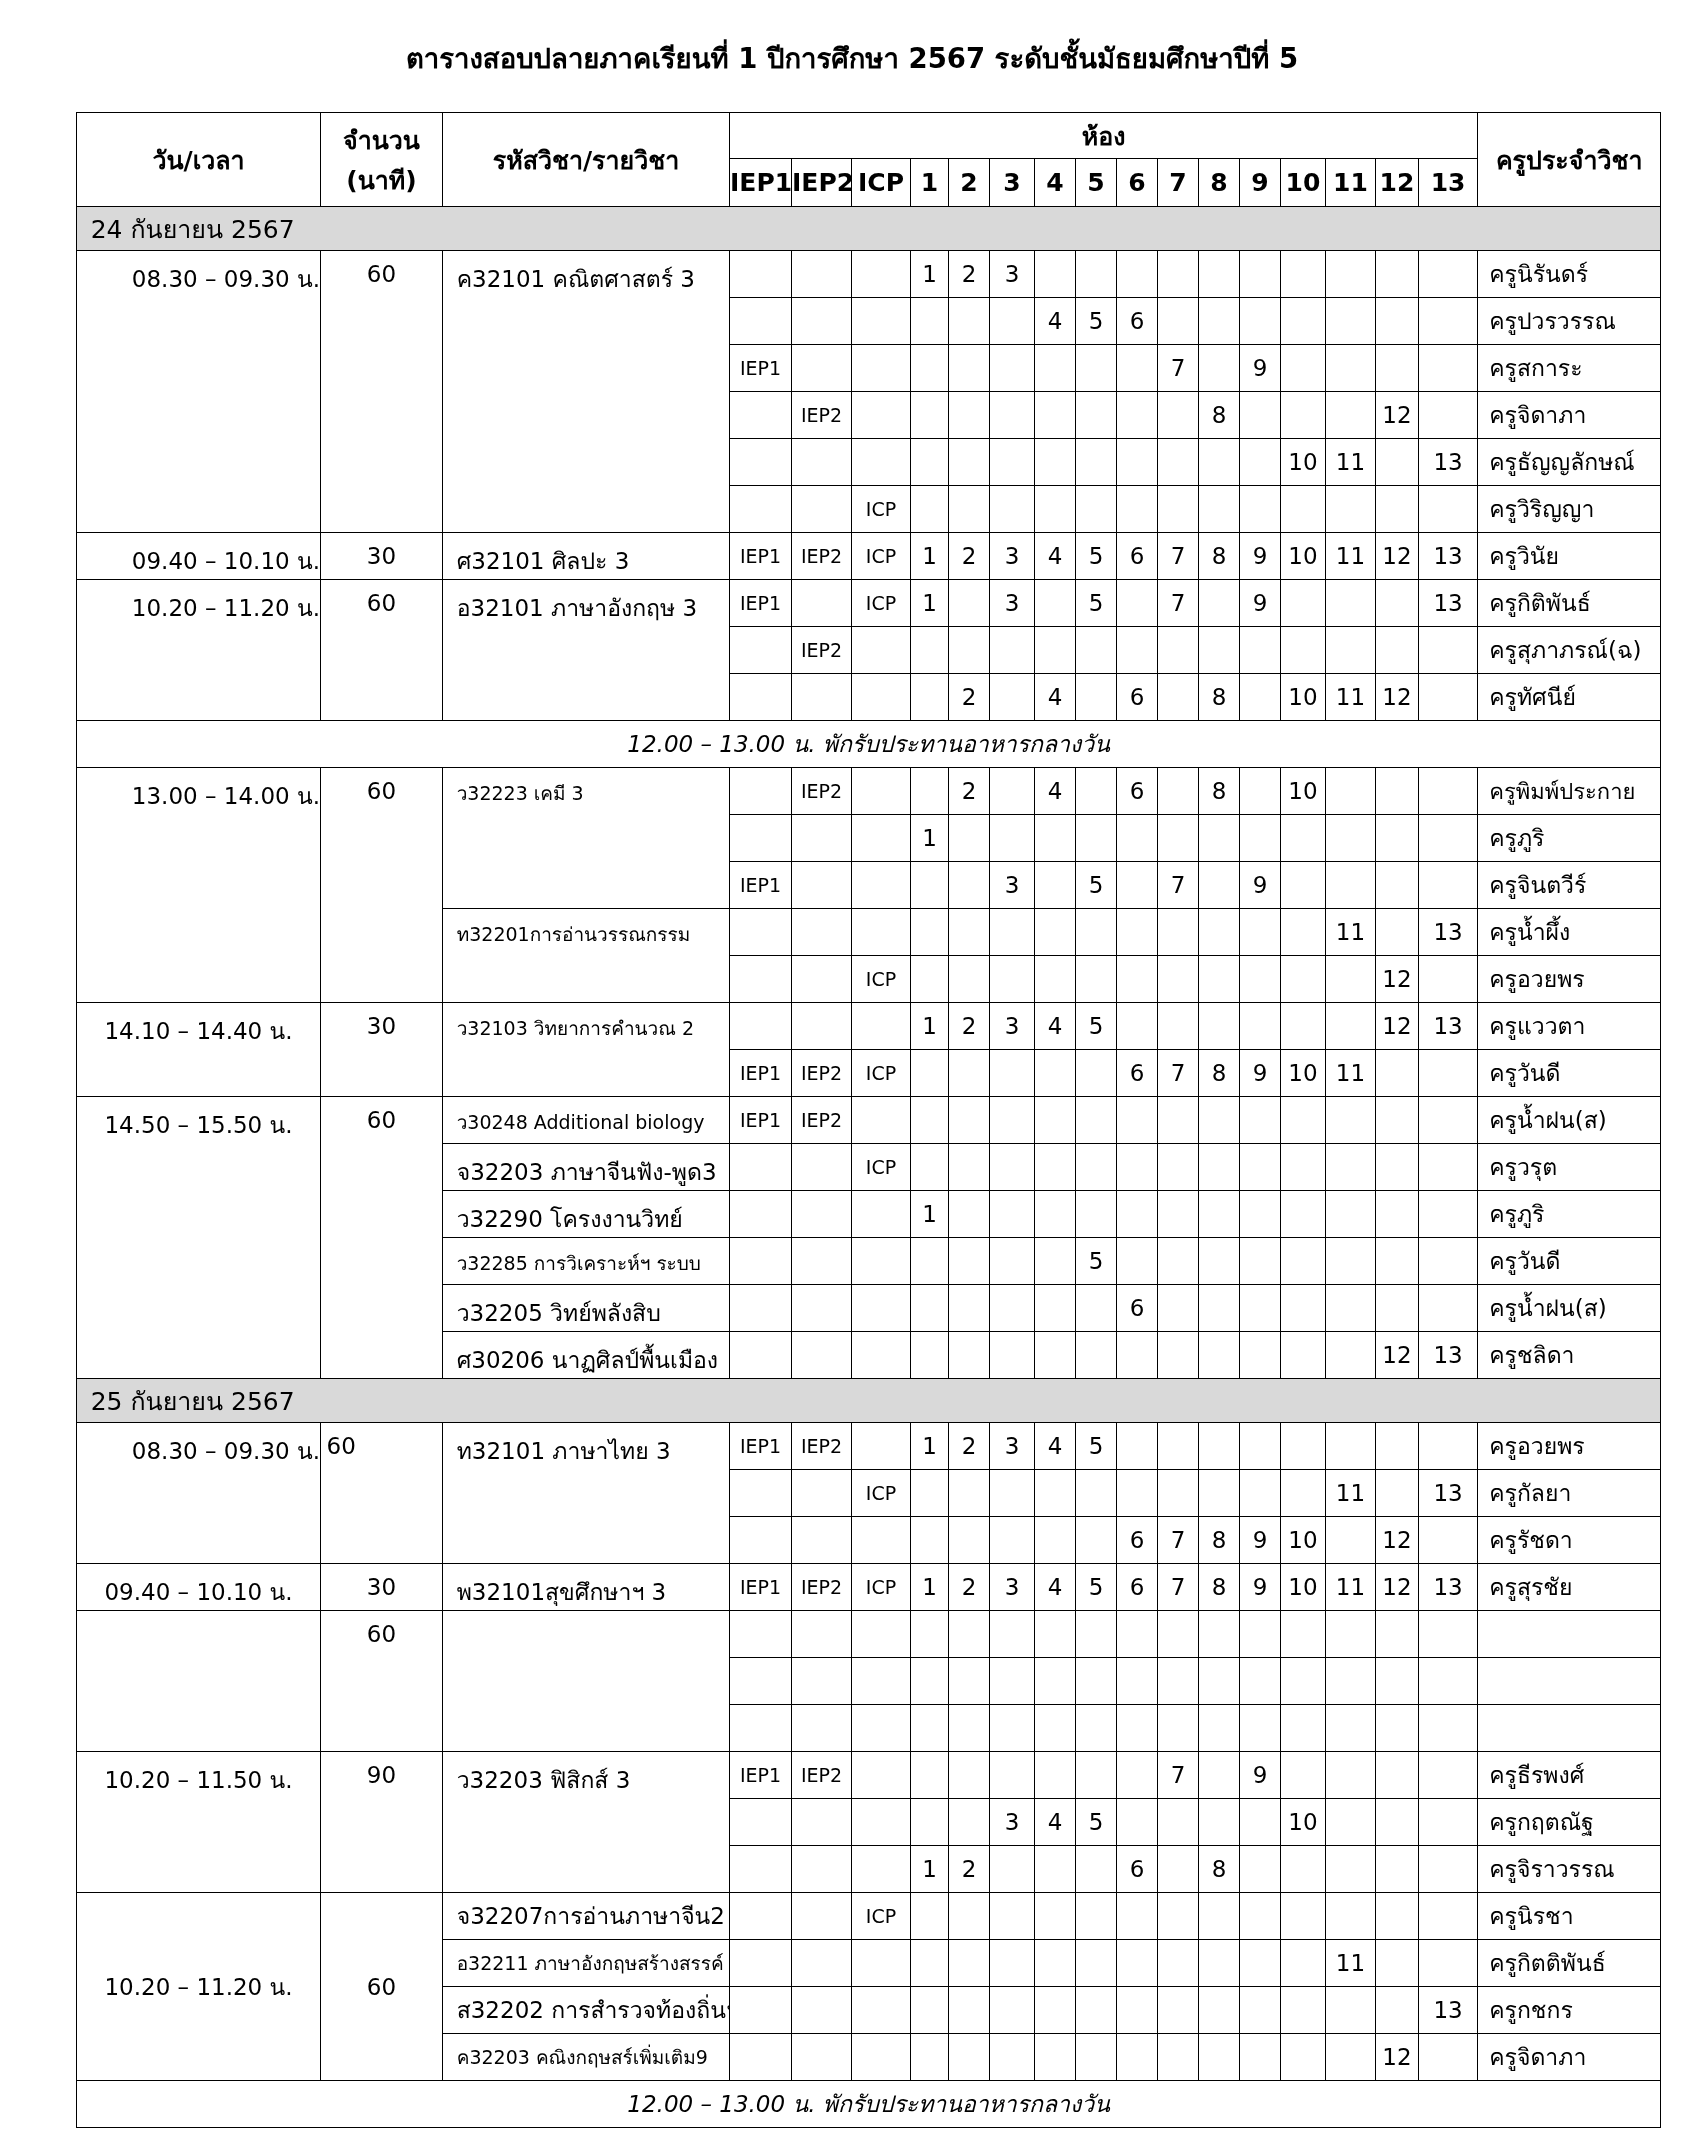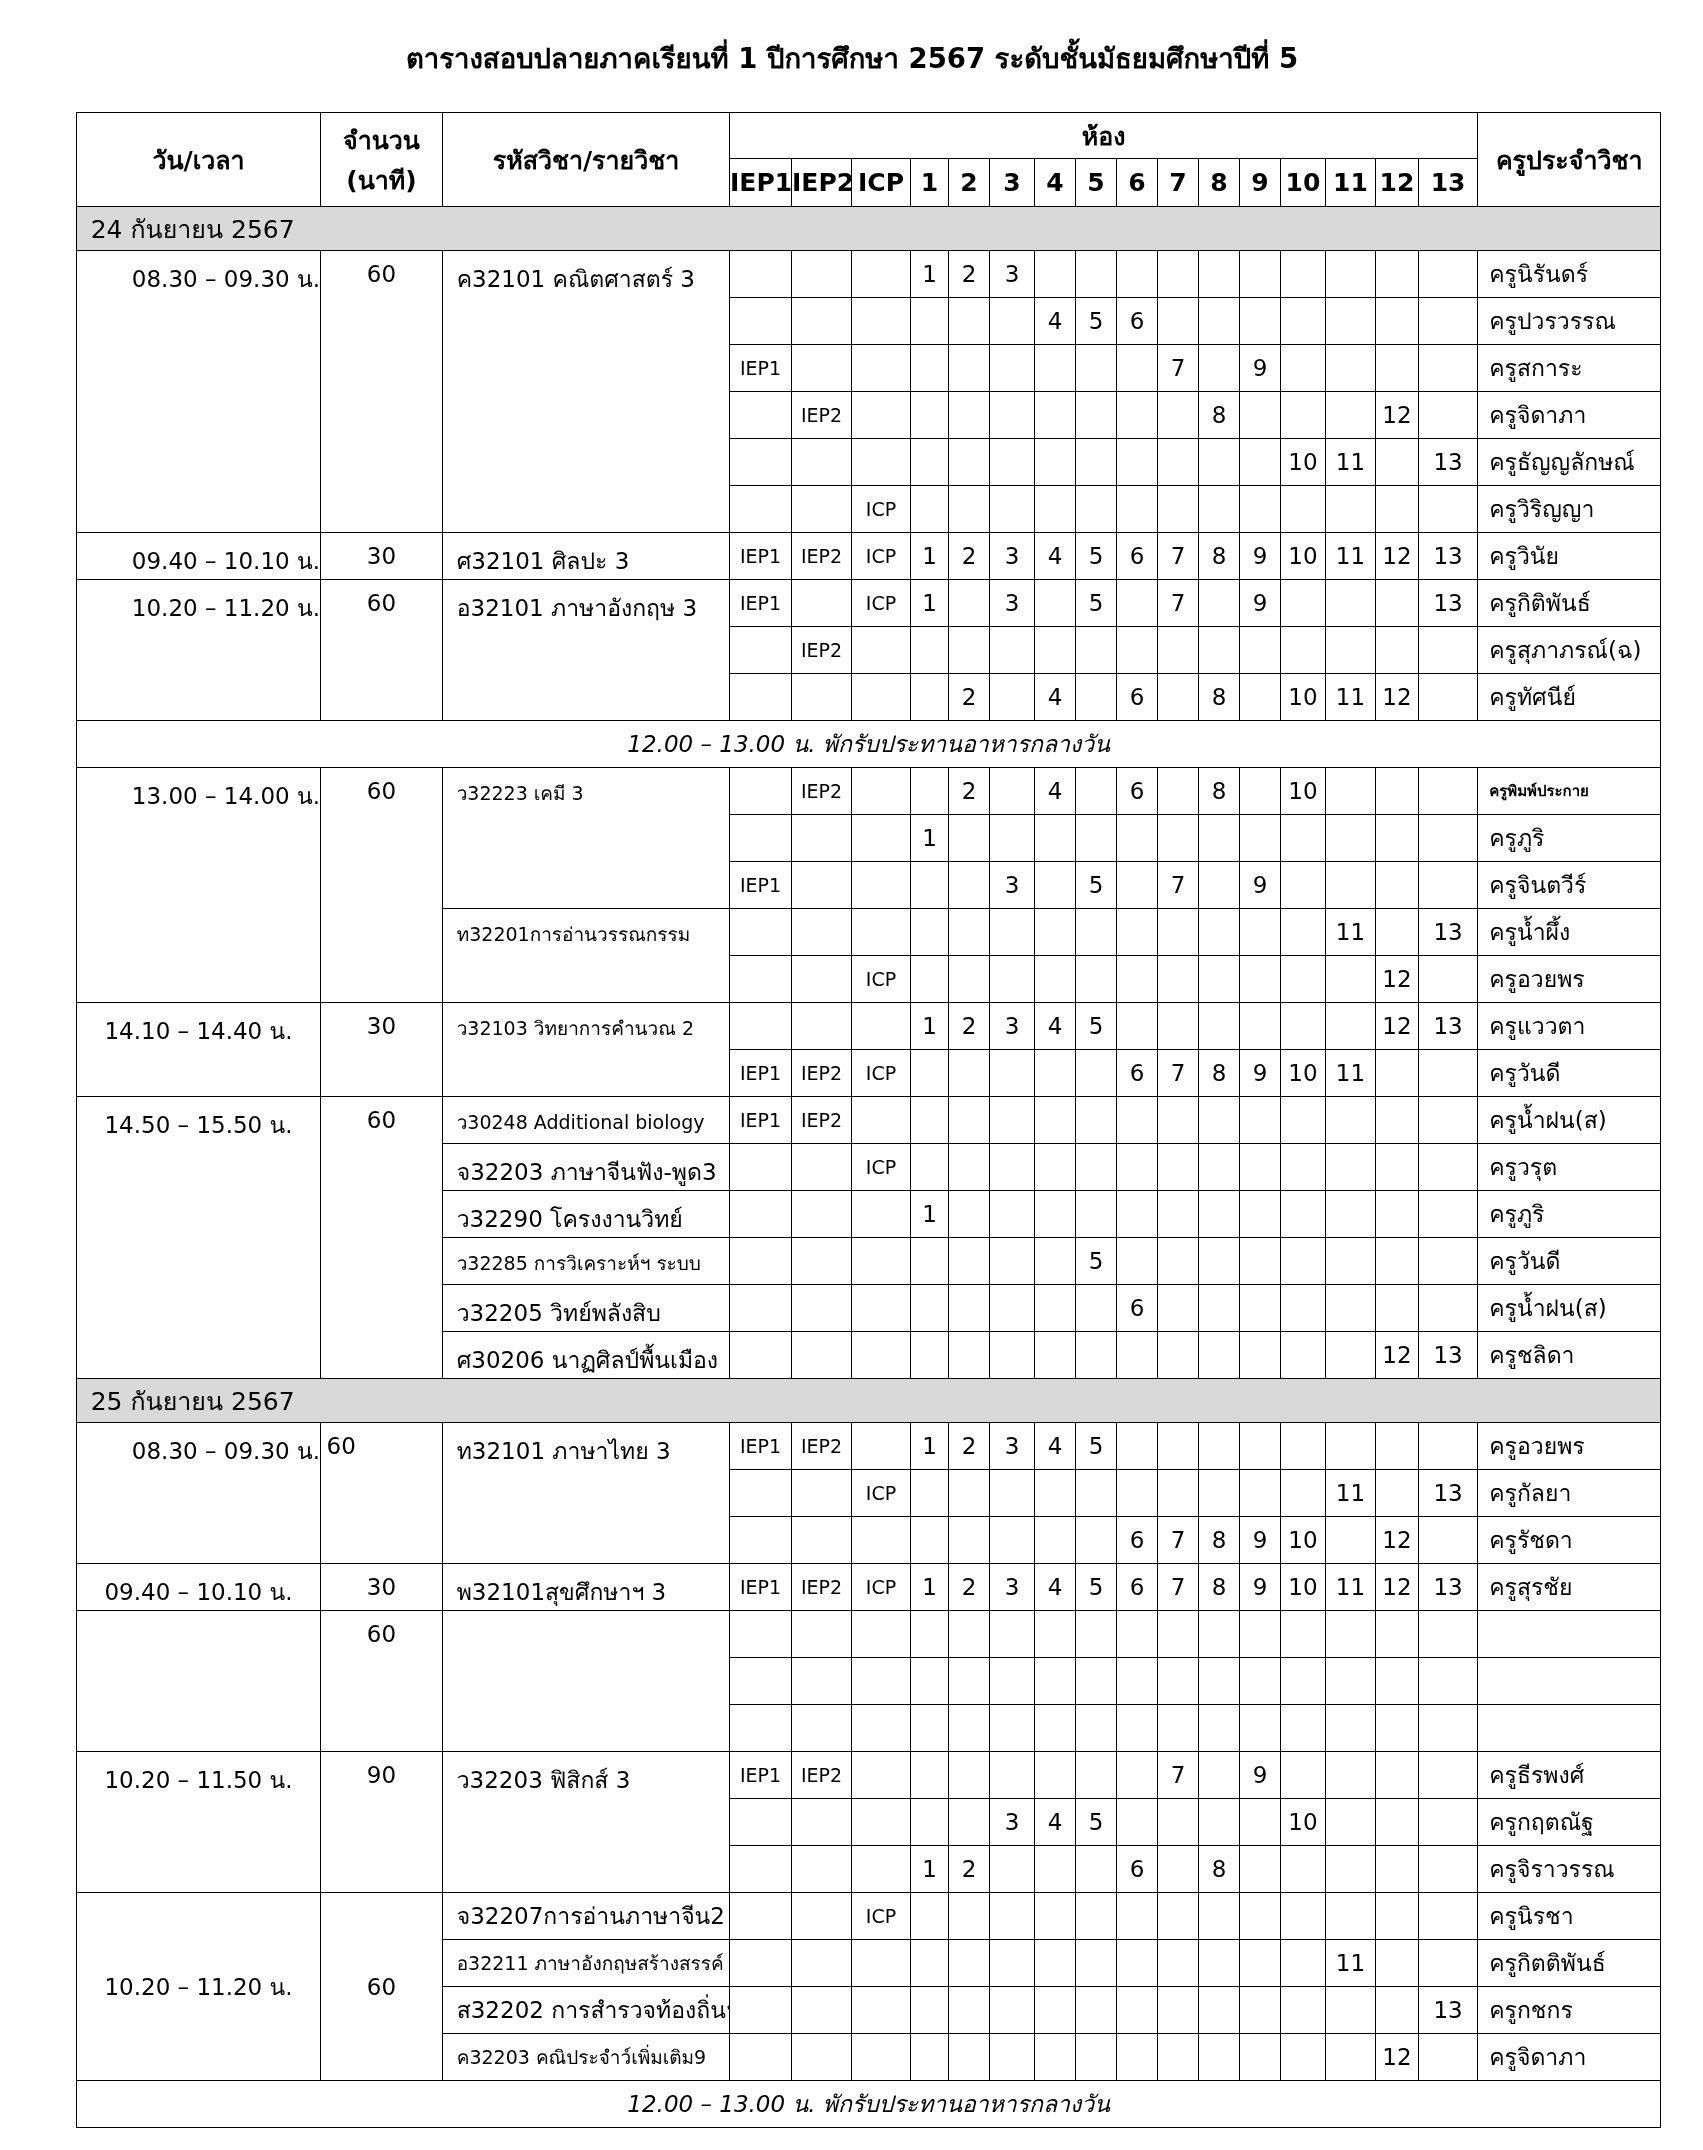--- a/index.html
+++ b/index.html
@@ -21,21 +21,21 @@
   td.time.mid { vertical-align: middle; text-align: center; padding: 0 !important; }
   td.dur { vertical-align: top; text-align: center; padding-top: 9.6px !important; }
   td.dur.l { text-align: left; padding-left: 5.5px !important; }
   td.dur.mid { vertical-align: middle; padding-top: 0 !important; }
   td.subj { vertical-align: top; padding: 9.6px 0 0 13.7px !important; }
   td.subj.sm { font-size: 19px; }
   td.subj.mid { vertical-align: middle; padding-top: 0 !important; }
   td.room { text-align: center; vertical-align: middle; font-size: 23px; }
   td.room.lbl { font-size: 19px; }
   td.teacher { padding-left: 11px !important; font-size: 25px; vertical-align: middle; }
-  td.teacher.sm { font-size: 15px; font-weight: bold; }
+  td.teacher.sm { font-size: 22px; }
 </style>
 </head>
 <body>
 
 <div class="title">ตารางสอบปลายภาคเรียนที่ 1 ปีการศึกษา 2567 ระดับชั้นมัธยมศึกษาปีที่ 5</div>
 
 <table class="sched" id="sched">
   <colgroup>
     <col style="width:244px">
       <col style="width:122px">
@@ -817,21 +817,21 @@
         <td class="room"></td>
         <td class="room"></td>
         <td class="room"></td>
         <td class="room"></td>
         <td class="room"></td>
         <td class="room"></td>
         <td class="room">13</td>
         <td class="teacher">ครูกชกร</td>
       </tr>
       <tr class="r">
-        <td class="subj sm mid" rowspan="1">ค32203 คณิประจำว์เพิ่มเติม9</td>
+        <td class="subj sm mid" rowspan="1">ค32203 คณิงกฤษสร์เพิ่มเติม9</td>
         <td class="room lbl"></td>
         <td class="room lbl"></td>
         <td class="room lbl"></td>
         <td class="room"></td>
         <td class="room"></td>
         <td class="room"></td>
         <td class="room"></td>
         <td class="room"></td>
         <td class="room"></td>
         <td class="room"></td>

